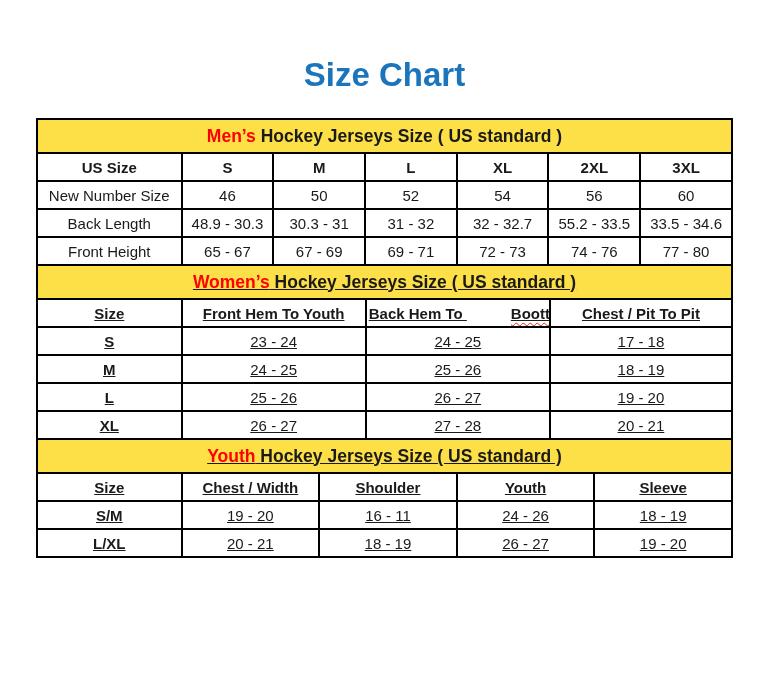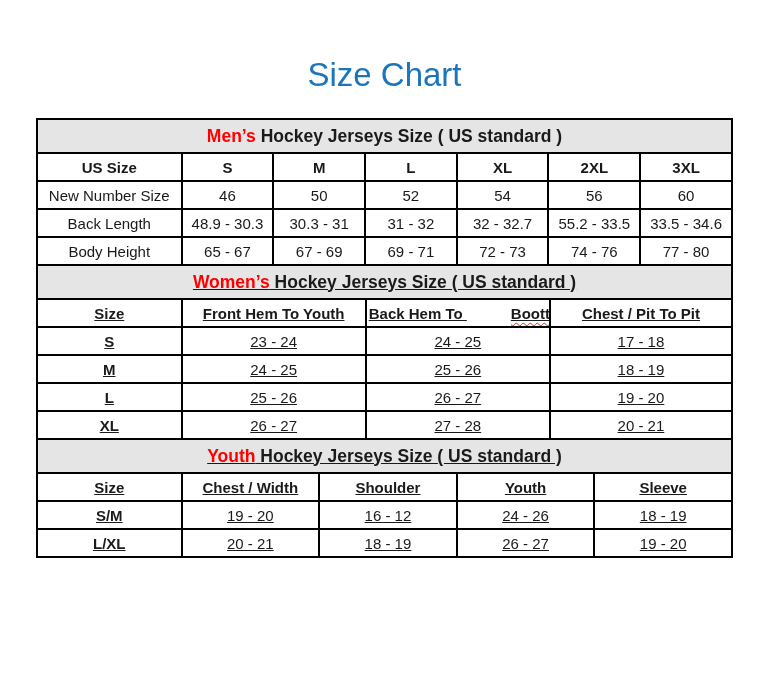--- a/index.html
+++ b/index.html
@@ -4,32 +4,32 @@
 <style>
   html,body{margin:0;padding:0;}
   body{
     width:776px;height:692px;background:#ffffff;
     font-family:"Liberation Sans",sans-serif;color:#1a1a1a;
     overflow:hidden;
   }
   .sheet{width:697px;margin-left:36px;}
   .page-title{
     margin:0;padding:56px 0 24px;
-    text-align:center;font-size:33px;font-weight:400;color:#1b75bc;
+    text-align:center;font-size:33px;font-weight:700;color:#1b75bc;
     letter-spacing:0;
   }
   table.sz{width:100%;border-collapse:collapse;table-layout:fixed;}
   table.sz.follow{margin-top:-2px;text-decoration:underline;}
   .sz th,.sz td{
     border:2px solid #000;text-align:center;vertical-align:middle;
     font-size:15px;font-weight:400;height:26px;padding:0 2px;
     white-space:nowrap;overflow:hidden;
   }
   .sz tr.band td{
-    background:#e5e5e5;font-size:17.5px;font-weight:700;height:32px;
+    background:#fde047;font-size:17.5px;font-weight:700;height:32px;
   }
   .sz tr.head th{font-weight:700;}
   .sz td.b{font-weight:700;}
   .red{color:#ff0000;}
   .wavy{
     text-decoration-line:underline;
     text-decoration-style:wavy;
     text-decoration-color:#e02b20;
     text-decoration-thickness:1px;
     text-underline-offset:3px;
@@ -78,21 +78,21 @@
     <tr>
       <td>Back Length</td>
       <td>48.9 - 30.3</td>
       <td>30.3 - 31</td>
       <td>31 - 32</td>
       <td>32 - 32.7</td>
       <td>55.2 - 33.5</td>
       <td>33.5 - 34.6</td>
     </tr>
     <tr>
-      <td>Body Height</td>
+      <td>Front Height</td>
       <td>65 - 67</td>
       <td>67 - 69</td>
       <td>69 - 71</td>
       <td>72 - 73</td>
       <td>74 - 76</td>
       <td>77 - 80</td>
     </tr>
   </tbody>
     </table>
 
@@ -155,21 +155,21 @@
     <tr class="head">
       <th>Size</th>
       <th>Chest / Width</th>
       <th>Shoulder</th>
       <th>Youth</th>
       <th>Sleeve</th>
     </tr>
     <tr>
       <td class="b">S/M</td>
       <td>19 - 20</td>
-      <td>16 - 12</td>
+      <td>16 - 11</td>
       <td>24 - 26</td>
       <td>18 - 19</td>
     </tr>
     <tr>
       <td class="b">L/XL</td>
       <td>20 - 21</td>
       <td>18 - 19</td>
       <td>26 - 27</td>
       <td>19 - 20</td>
     </tr>

